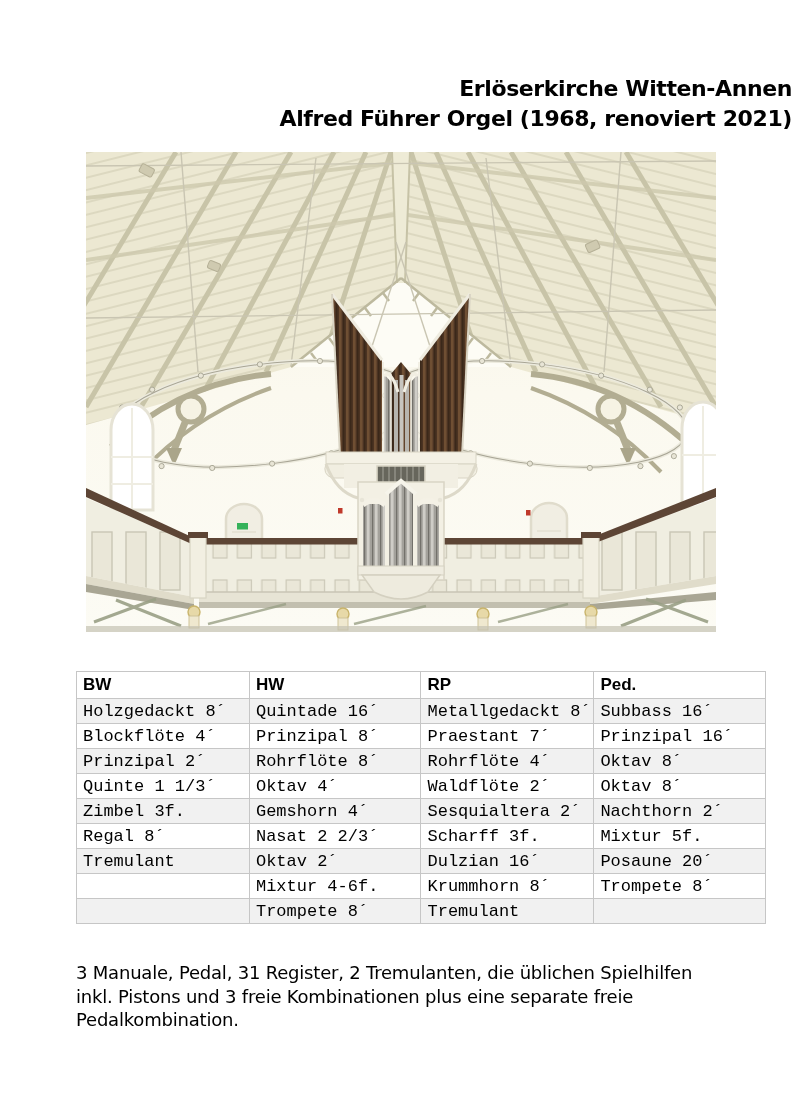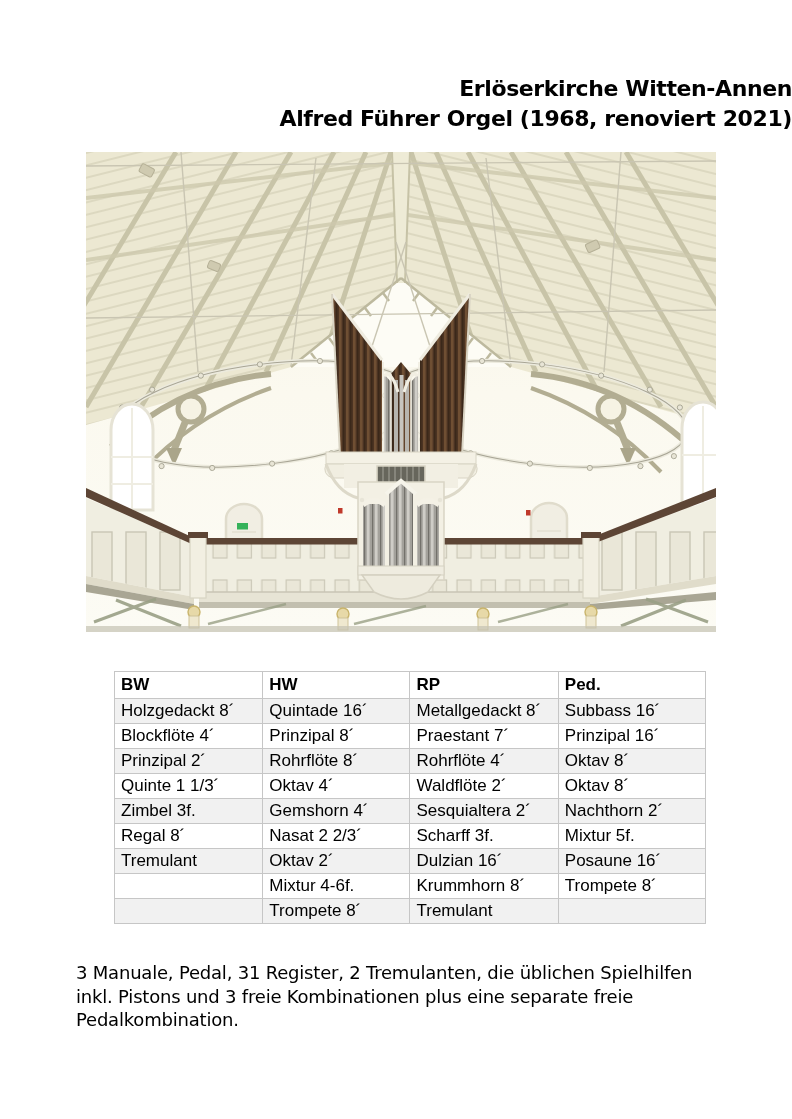--- a/index.html
+++ b/index.html
@@ -2,26 +2,26 @@
 <html><head>
 <meta charset="utf-8">
 <style>
   html,body{margin:0;padding:0;background:#ffffff;}
   .page{position:relative;width:792px;height:1119px;background:#ffffff;overflow:hidden;
         font-family:"Liberation Sans",sans-serif;color:#000;}
   .title{position:absolute;top:74px;left:0;width:792px;text-align:right;
          font-family:"DejaVu Sans",sans-serif;font-weight:bold;font-size:22px;
          line-height:30px;letter-spacing:-0.4px;}
   .photo{position:absolute;left:86px;top:152px;width:630px;height:480px;}
-  .stoplist{position:absolute;left:76px;top:671px;width:592px;border-collapse:collapse;
-            table-layout:fixed;font-size:17px;margin-left:38px;}
+  .stoplist{position:absolute;left:76px;top:671px;width:690px;border-collapse:collapse;
+            table-layout:fixed;font-size:17px;}
   .stoplist th,.stoplist td{border:1px solid #c6c6c6;padding:0 2px 0 6px;
             white-space:nowrap;overflow:hidden;box-sizing:border-box;}
   .stoplist th{height:27px;text-align:left;font-weight:bold;background:#ffffff;}
-  .stoplist td{height:25px;}
+  .stoplist td{height:25px;font-family:Liberation Mono, monospace;}
   .stoplist tbody tr:nth-child(odd){background:#f1f1f1;}
   .stoplist tbody tr:nth-child(even){background:#ffffff;}
   .footer{position:absolute;left:76px;top:961px;width:664px;
           font-family:"DejaVu Sans",sans-serif;font-size:18px;line-height:23.5px;
           letter-spacing:-0.2px;}
 </style>
 </head>
 <body>
 
 <div class="page">
@@ -392,21 +392,21 @@
       <tr>
         <td>Regal 8´</td>
         <td>Nasat 2 2/3´</td>
         <td>Scharff 3f.</td>
         <td>Mixtur 5f.</td>
       </tr>
       <tr>
         <td>Tremulant</td>
         <td>Oktav 2´</td>
         <td>Dulzian 16´</td>
-        <td>Posaune 16´</td>
+        <td>Posaune 20´</td>
       </tr>
       <tr>
         <td></td>
         <td>Mixtur 4-6f.</td>
         <td>Krummhorn 8´</td>
         <td>Trompete 8´</td>
       </tr>
       <tr>
         <td></td>
         <td>Trompete 8´</td>

